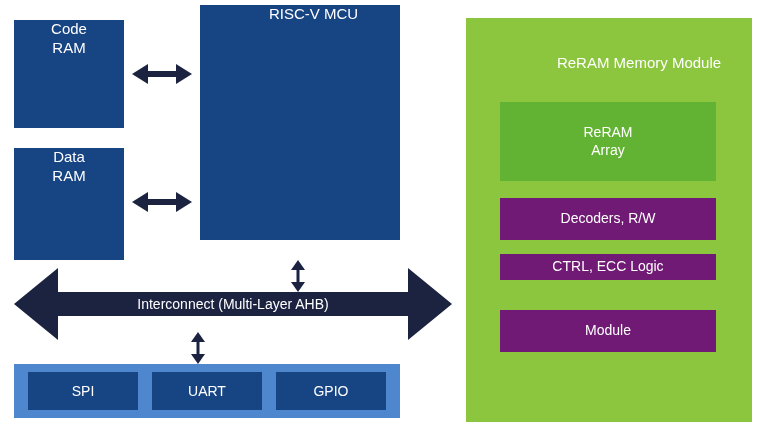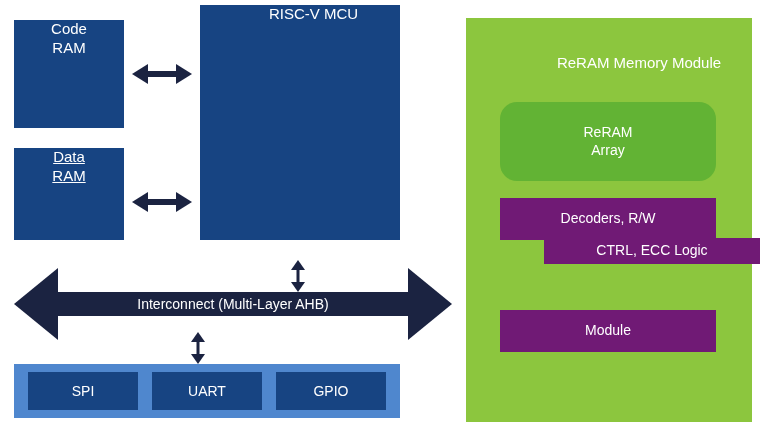--- a/index.html
+++ b/index.html
@@ -30,23 +30,22 @@
 
   
   .blue-box {
     background: #174482;
   }
   #code-ram {
     left: 14px; top: 20px; width: 110px; height: 108px;
     font-size: 15px;
   }
   #data-ram {
-    left: 14px; top: 148px; width: 110px; height: 92px;
-    font-size: 15px;
-    text-decoration: underline;
+    left: 14px; top: 148px; width: 110px; height: 112px;
+    font-size: 15px;
   }
   #riscv-mcu {
     left: 200px; top: 5px; width: 200px; height: 235px;
     font-size: 15px;
     padding-left: 27px;
   }
 
   
   #interconnect {
     position: absolute;
@@ -130,24 +129,23 @@
     align-items: center;
     justify-content: center;
     text-align: center;
     font-size: 14px;
     line-height: 1.25;
     box-sizing: border-box;
   }
   #reram-array {
     top: 84px; height: 79px;
     background: #62B334;
-    border-radius: 17px;
   }
   #reram-decoders { top: 180px; height: 42px; }
-  #reram-ctrl     { top: 220px; height: 26px; margin-left: 44px; }
+  #reram-ctrl     { top: 236px; height: 26px; }
   #reram-analog   { top: 292px; height: 42px; }
   #reram-io       { top: 348px; height: 42px; }
 </style>
 </head>
 <body>
 
 <div id="diagram">
 
   <div class="box blue-box" id="code-ram">
     <div>

